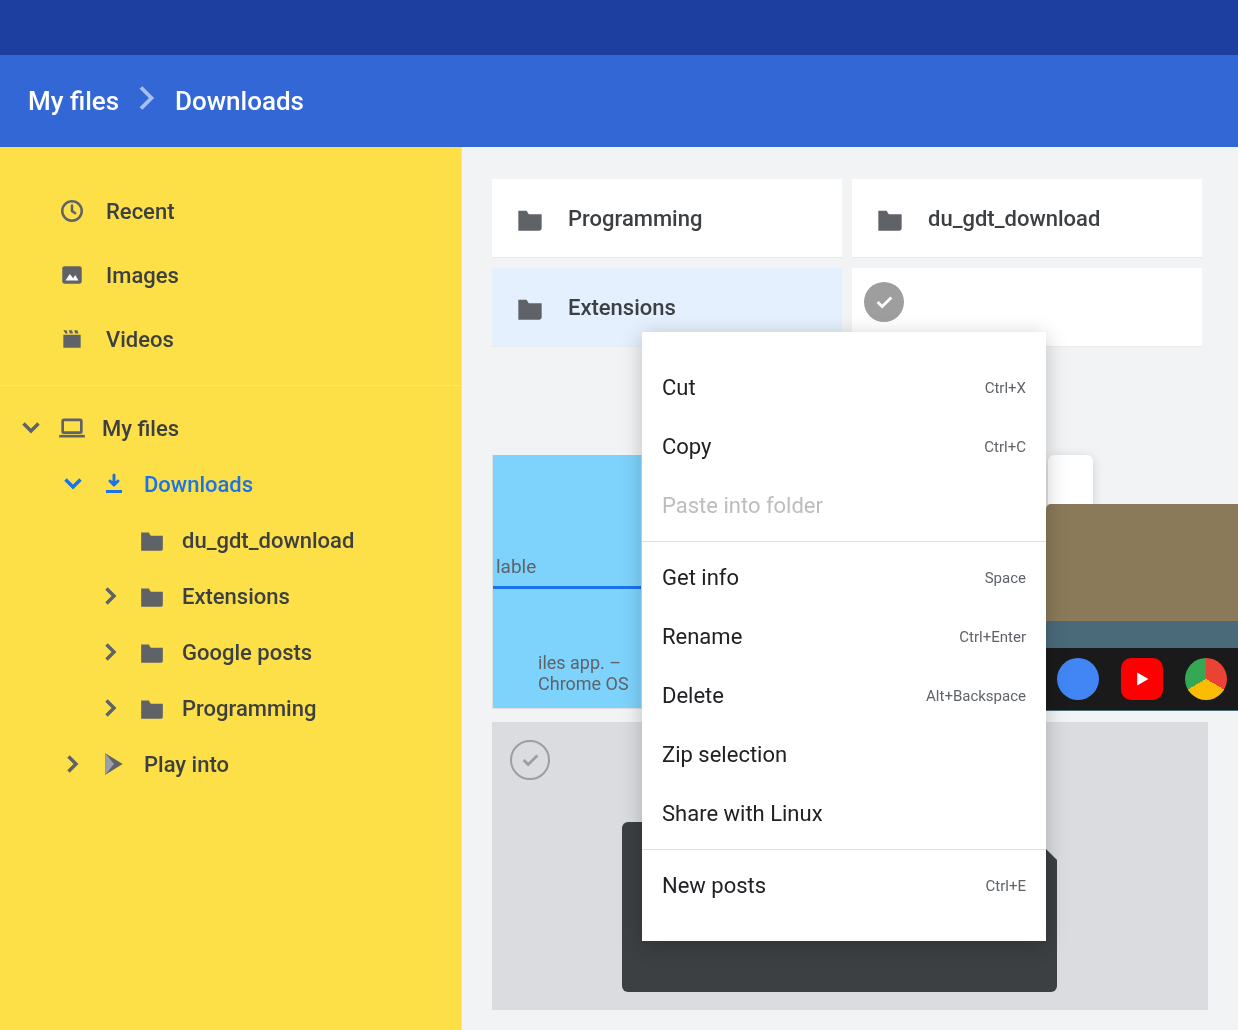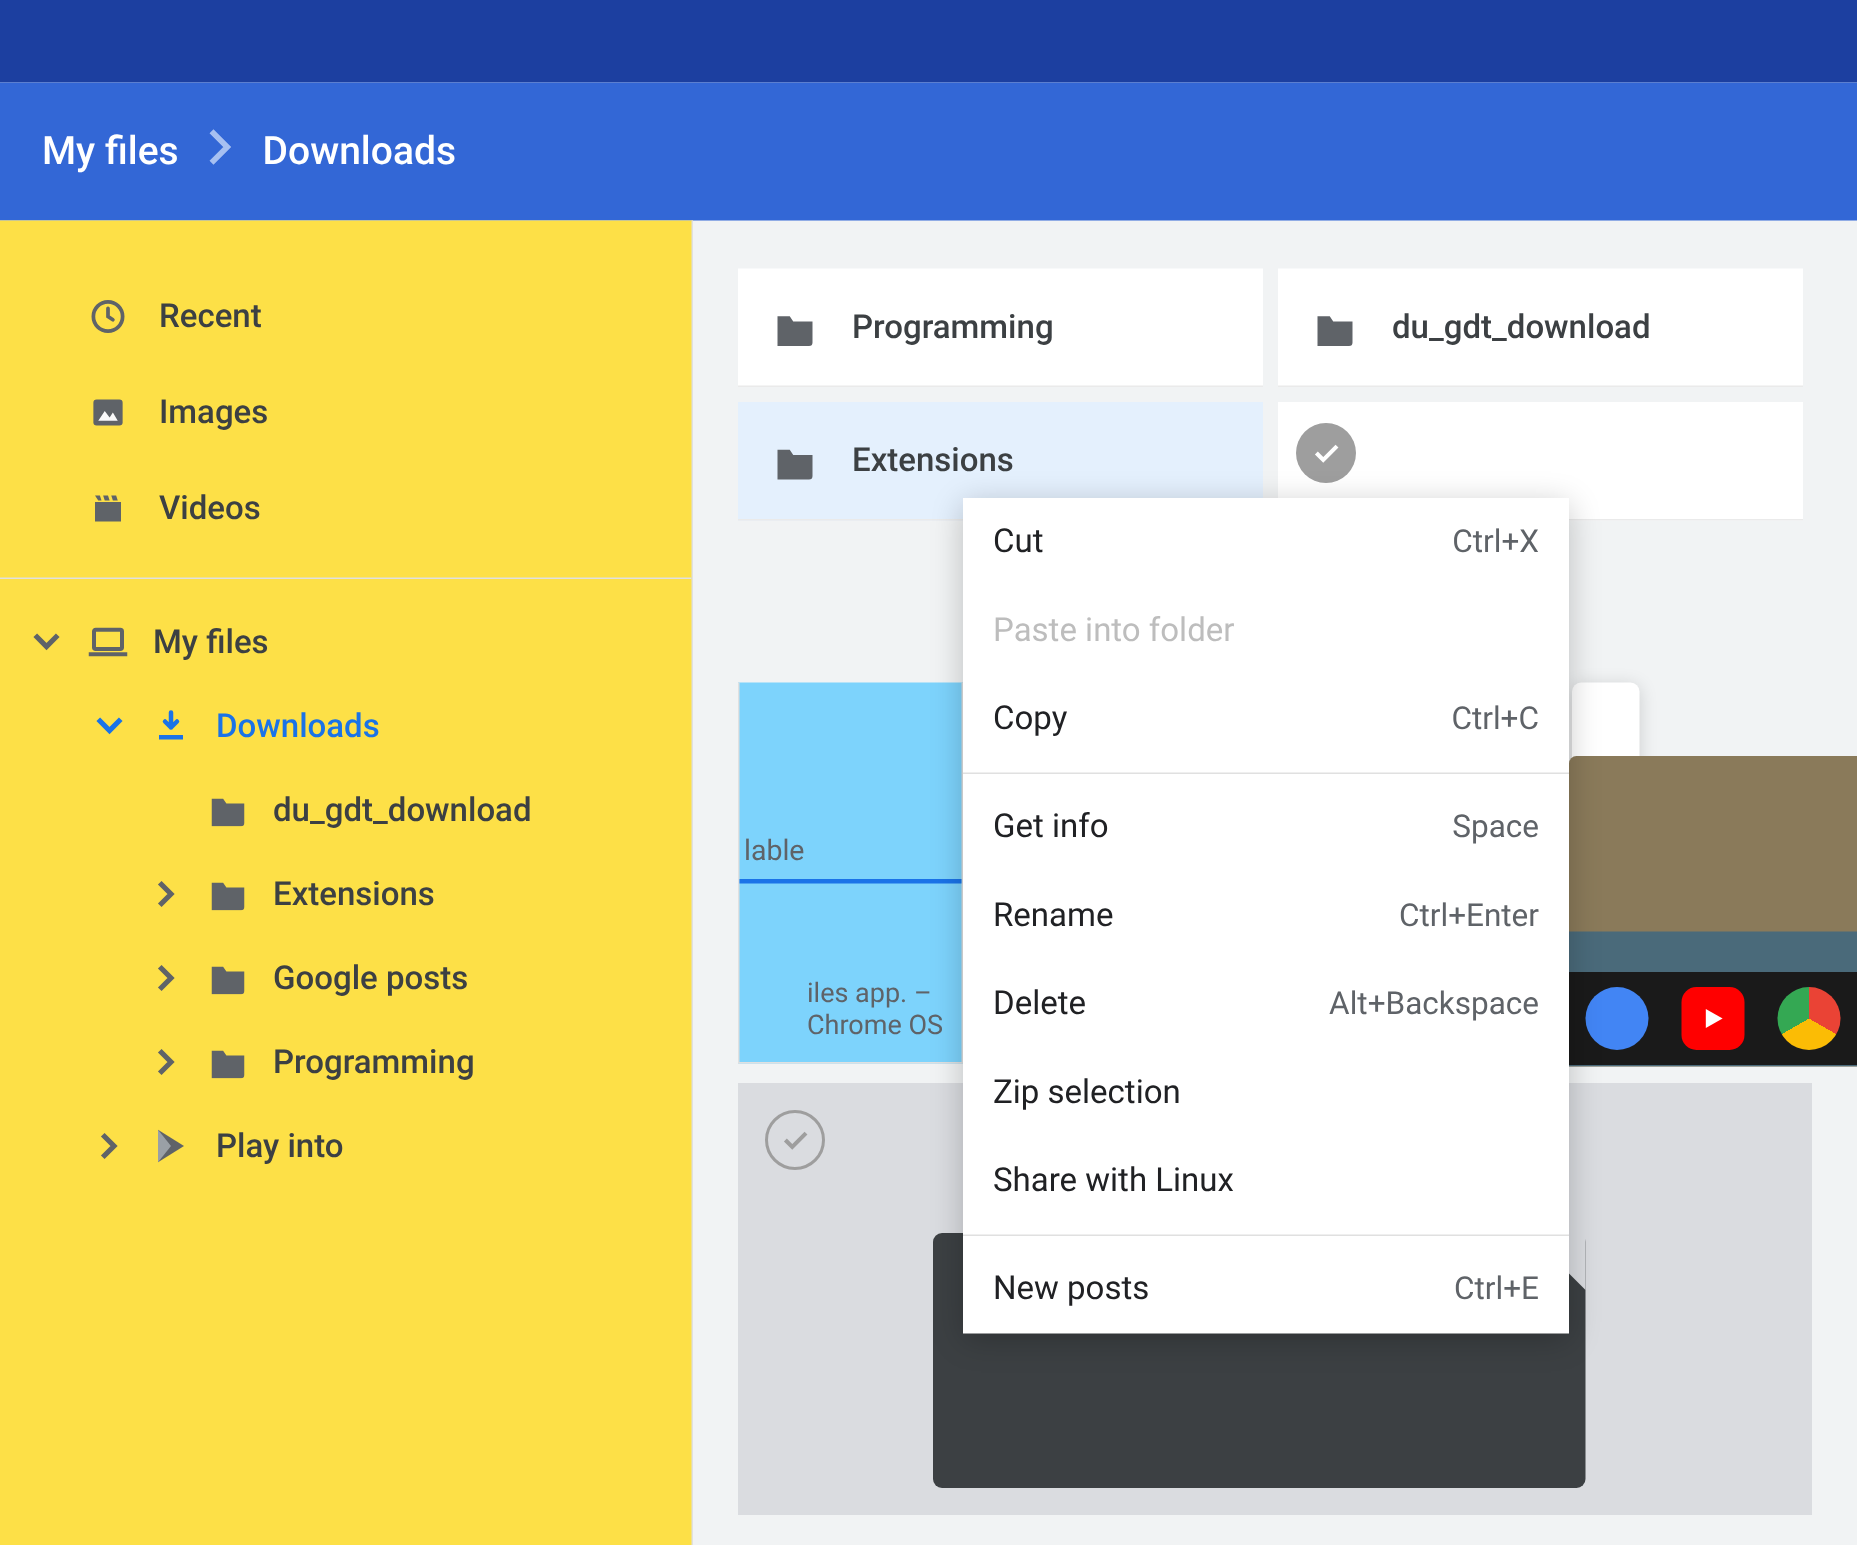--- a/index.html
+++ b/index.html
@@ -41,24 +41,24 @@
 .browser-sea { position:absolute; bottom:0; left:0; right:0; height:90px; background:#4a6a7a;}
 .browser-bar { position: absolute; right: 0; top: 648px; width: 192px; height: 62px; background: #1a1a1a; display: flex; align-items: center; justify-content: space-around; }
 .app-icon { width: 42px; height: 42px; border-radius: 50%; }
 .search-pop { position: absolute; right: 145px; top: 455px; width: 45px; height: 183px; background: #fff; border-radius: 6px; box-shadow: 0 2px 12px rgba(0,0,0,0.15); }
 
 .big-tile { position: absolute; left: 492px; top: 722px; width: 716px; height: 288px; background: #dadce0; }
 .big-check { position: absolute; left: 18px; top: 18px; width: 40px; height: 40px; border-radius: 50%; border: 2px solid #9e9e9e; display: flex; align-items: center; justify-content: center; }
 .big-file { position: absolute; left: 130px; top: 100px; width: 435px; height: 170px; background: #3c4043; border-radius: 6px; }
 .big-file-corner { position: absolute; right: 0; top: 0; width: 0; height: 0; border-left: 38px solid transparent; border-top: 38px solid #dadce0; }
 
-.context-menu { position: absolute; left: 642px; top: 332px; width: 404px; background: #fff; border-radius: 0; box-shadow: 0 4px 20px rgba(0,0,0,0.22); z-index: 100; padding: 0 0; }
+.context-menu { position: absolute; left: 642px; top: 332px; width: 404px; background: #fff; border-radius: 0; box-shadow: 0 4px 20px rgba(0,0,0,0.22); z-index: 100; padding: 26px 0; }
 .menu-item { display: flex; justify-content: space-between; align-items: center; padding: 17px 20px; font-size: 22px; color: #202124; cursor: pointer; }
 .menu-item.disabled { color: #bdbdbd; cursor: default; }
-.menu-shortcut { color: #5f6368; font-size: 21px; }
+.menu-shortcut { color: #5f6368; font-size: 15px; }
 .menu-divider { border-top: 1px solid #e0e0e0; margin: 6px 0; }
 </style>
 </head>
 <body>
 
 <div class="top-dark-bar"></div>
 
 <div class="header-bar">
   <div class="breadcrumb">
     <span>My files</span>
@@ -266,27 +266,27 @@
   <div class="big-file">
     <div class="big-file-corner"></div>
   </div>
 </div>
 
 <div class="context-menu">
   <div class="menu-item">
     <span>Cut</span>
     <span class="menu-shortcut">Ctrl+X</span>
   </div>
+  <div class="menu-item">
+    <span>Copy</span>
+    <span class="menu-shortcut">Ctrl+C</span>
+  </div>
   <div class="menu-item disabled">
     <span>Paste into folder</span>
   </div>
-  <div class="menu-item">
-    <span>Copy</span>
-    <span class="menu-shortcut">Ctrl+C</span>
-  </div>
   <div class="menu-divider"></div>
   <div class="menu-item">
     <span>Get info</span>
     <span class="menu-shortcut">Space</span>
   </div>
   <div class="menu-item">
     <span>Rename</span>
     <span class="menu-shortcut">Ctrl+Enter</span>
   </div>
   <div class="menu-item">

